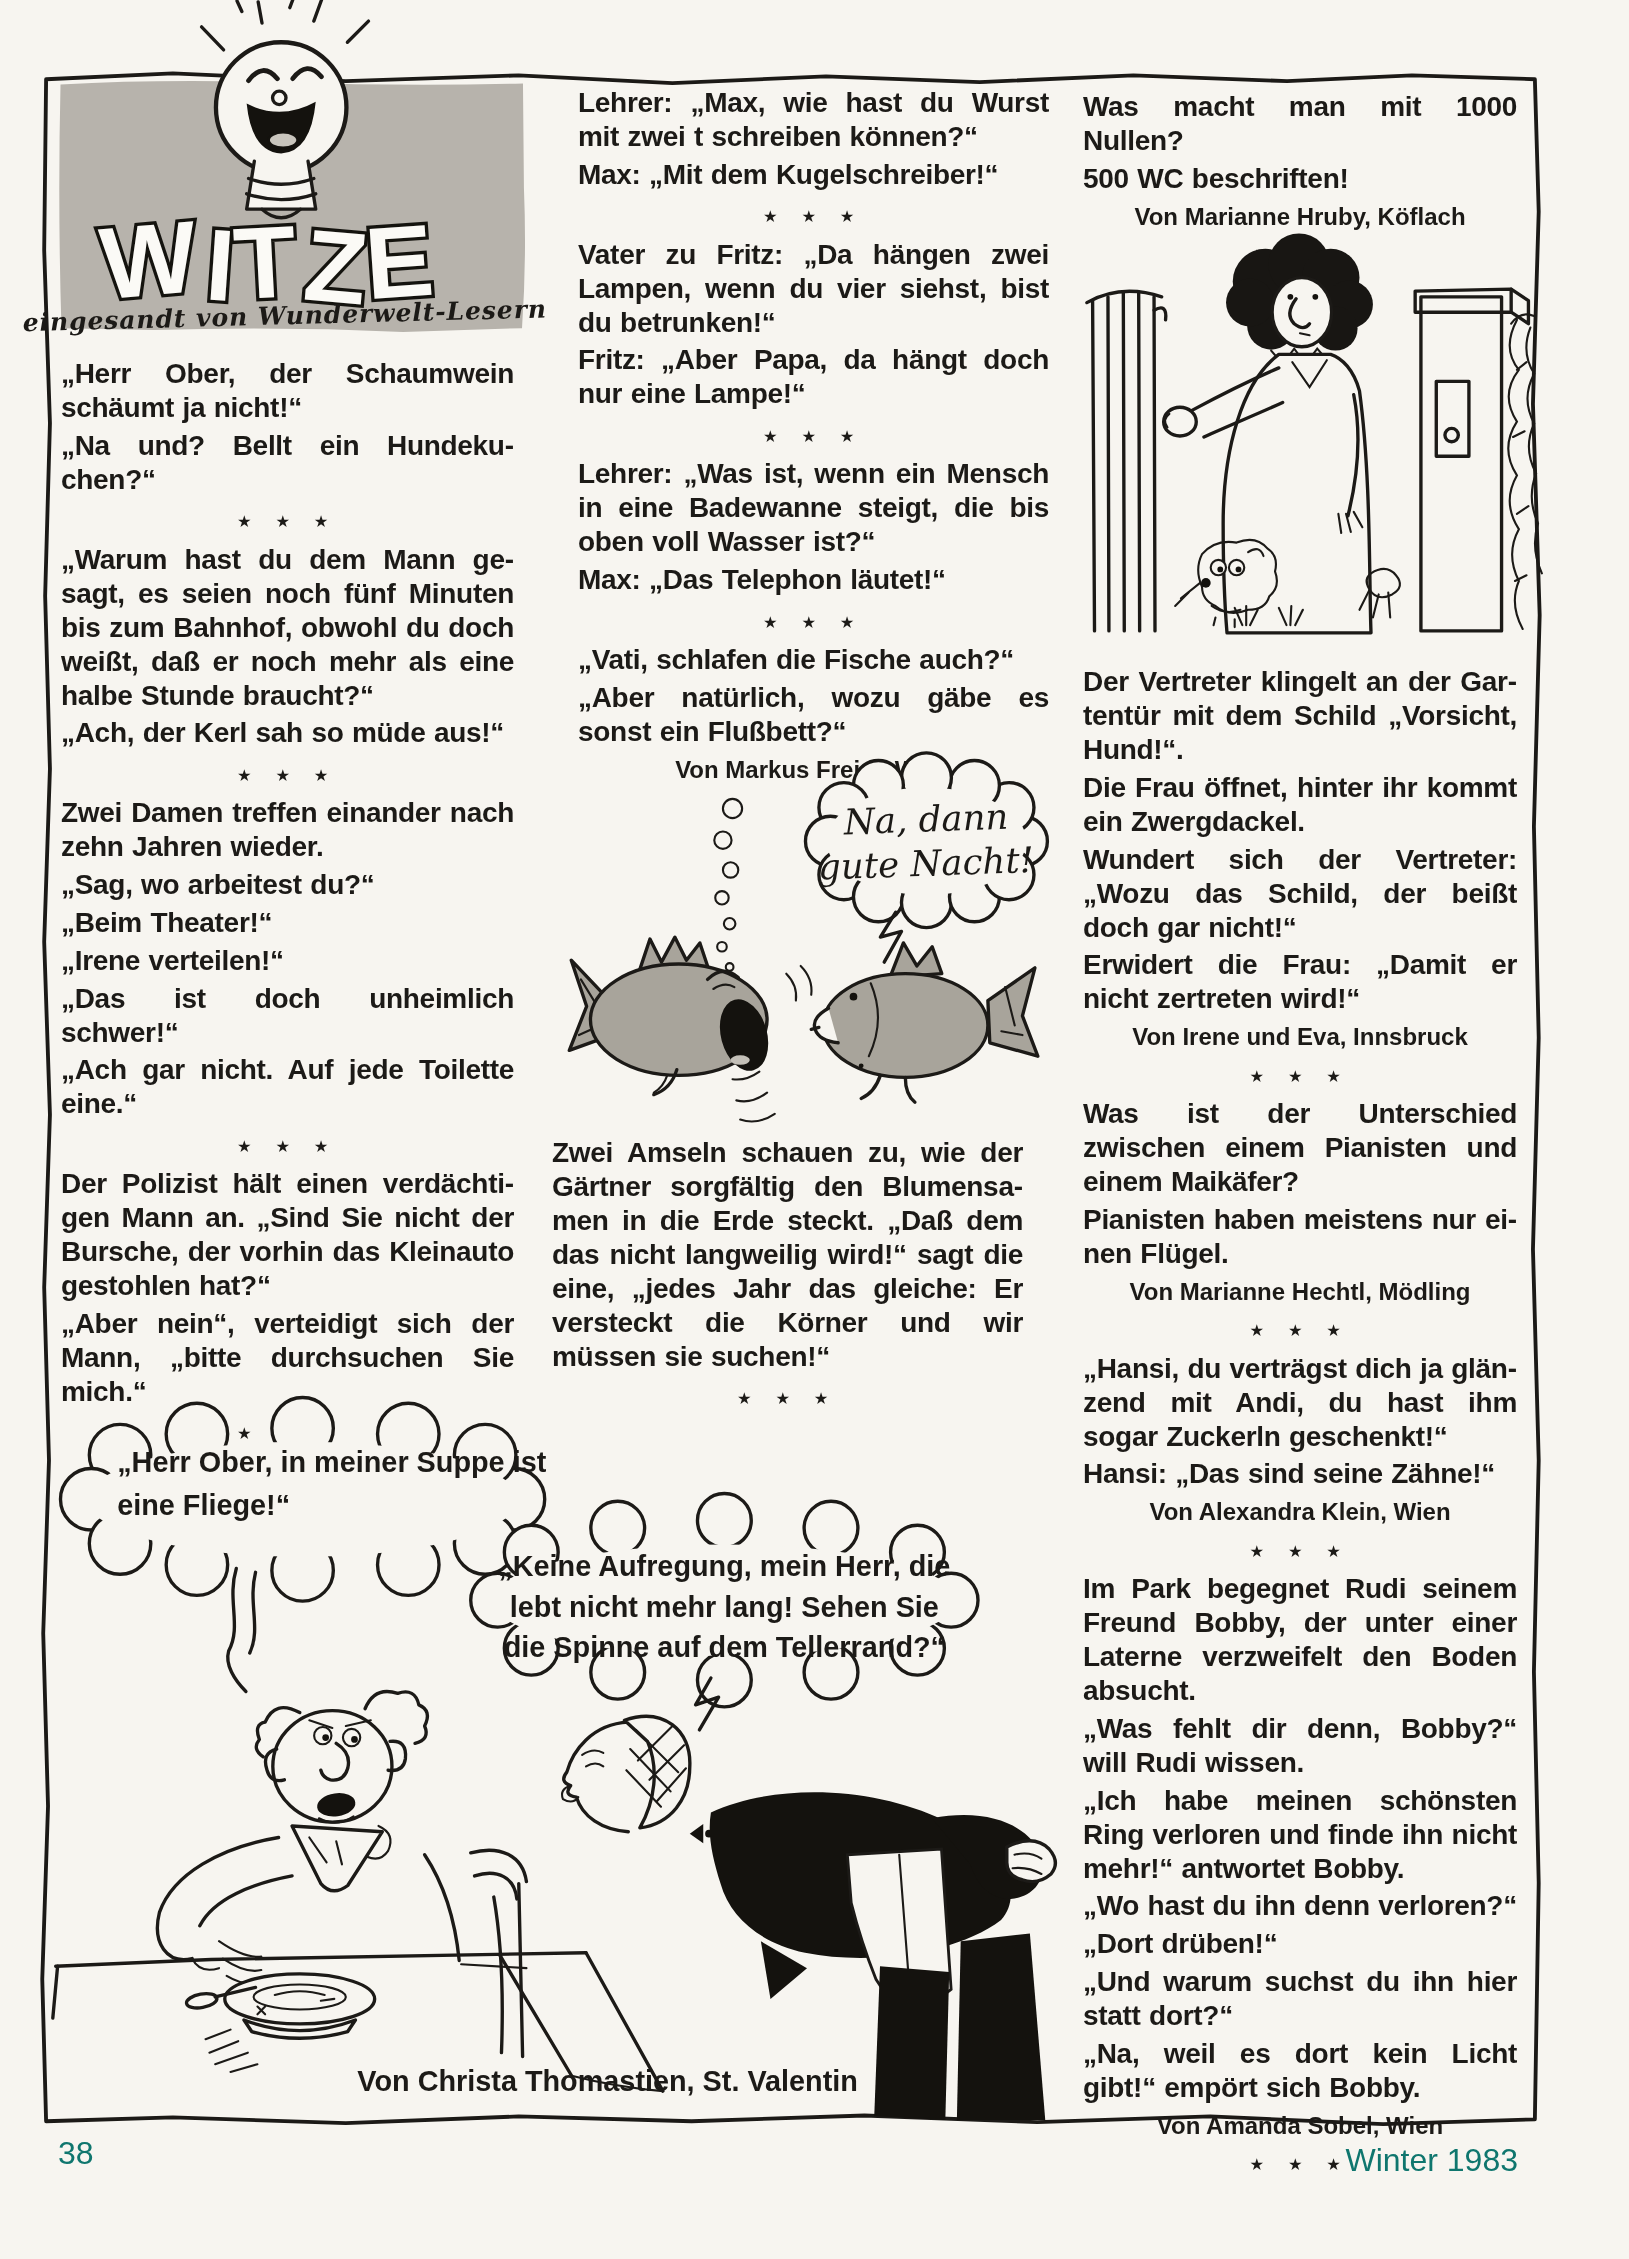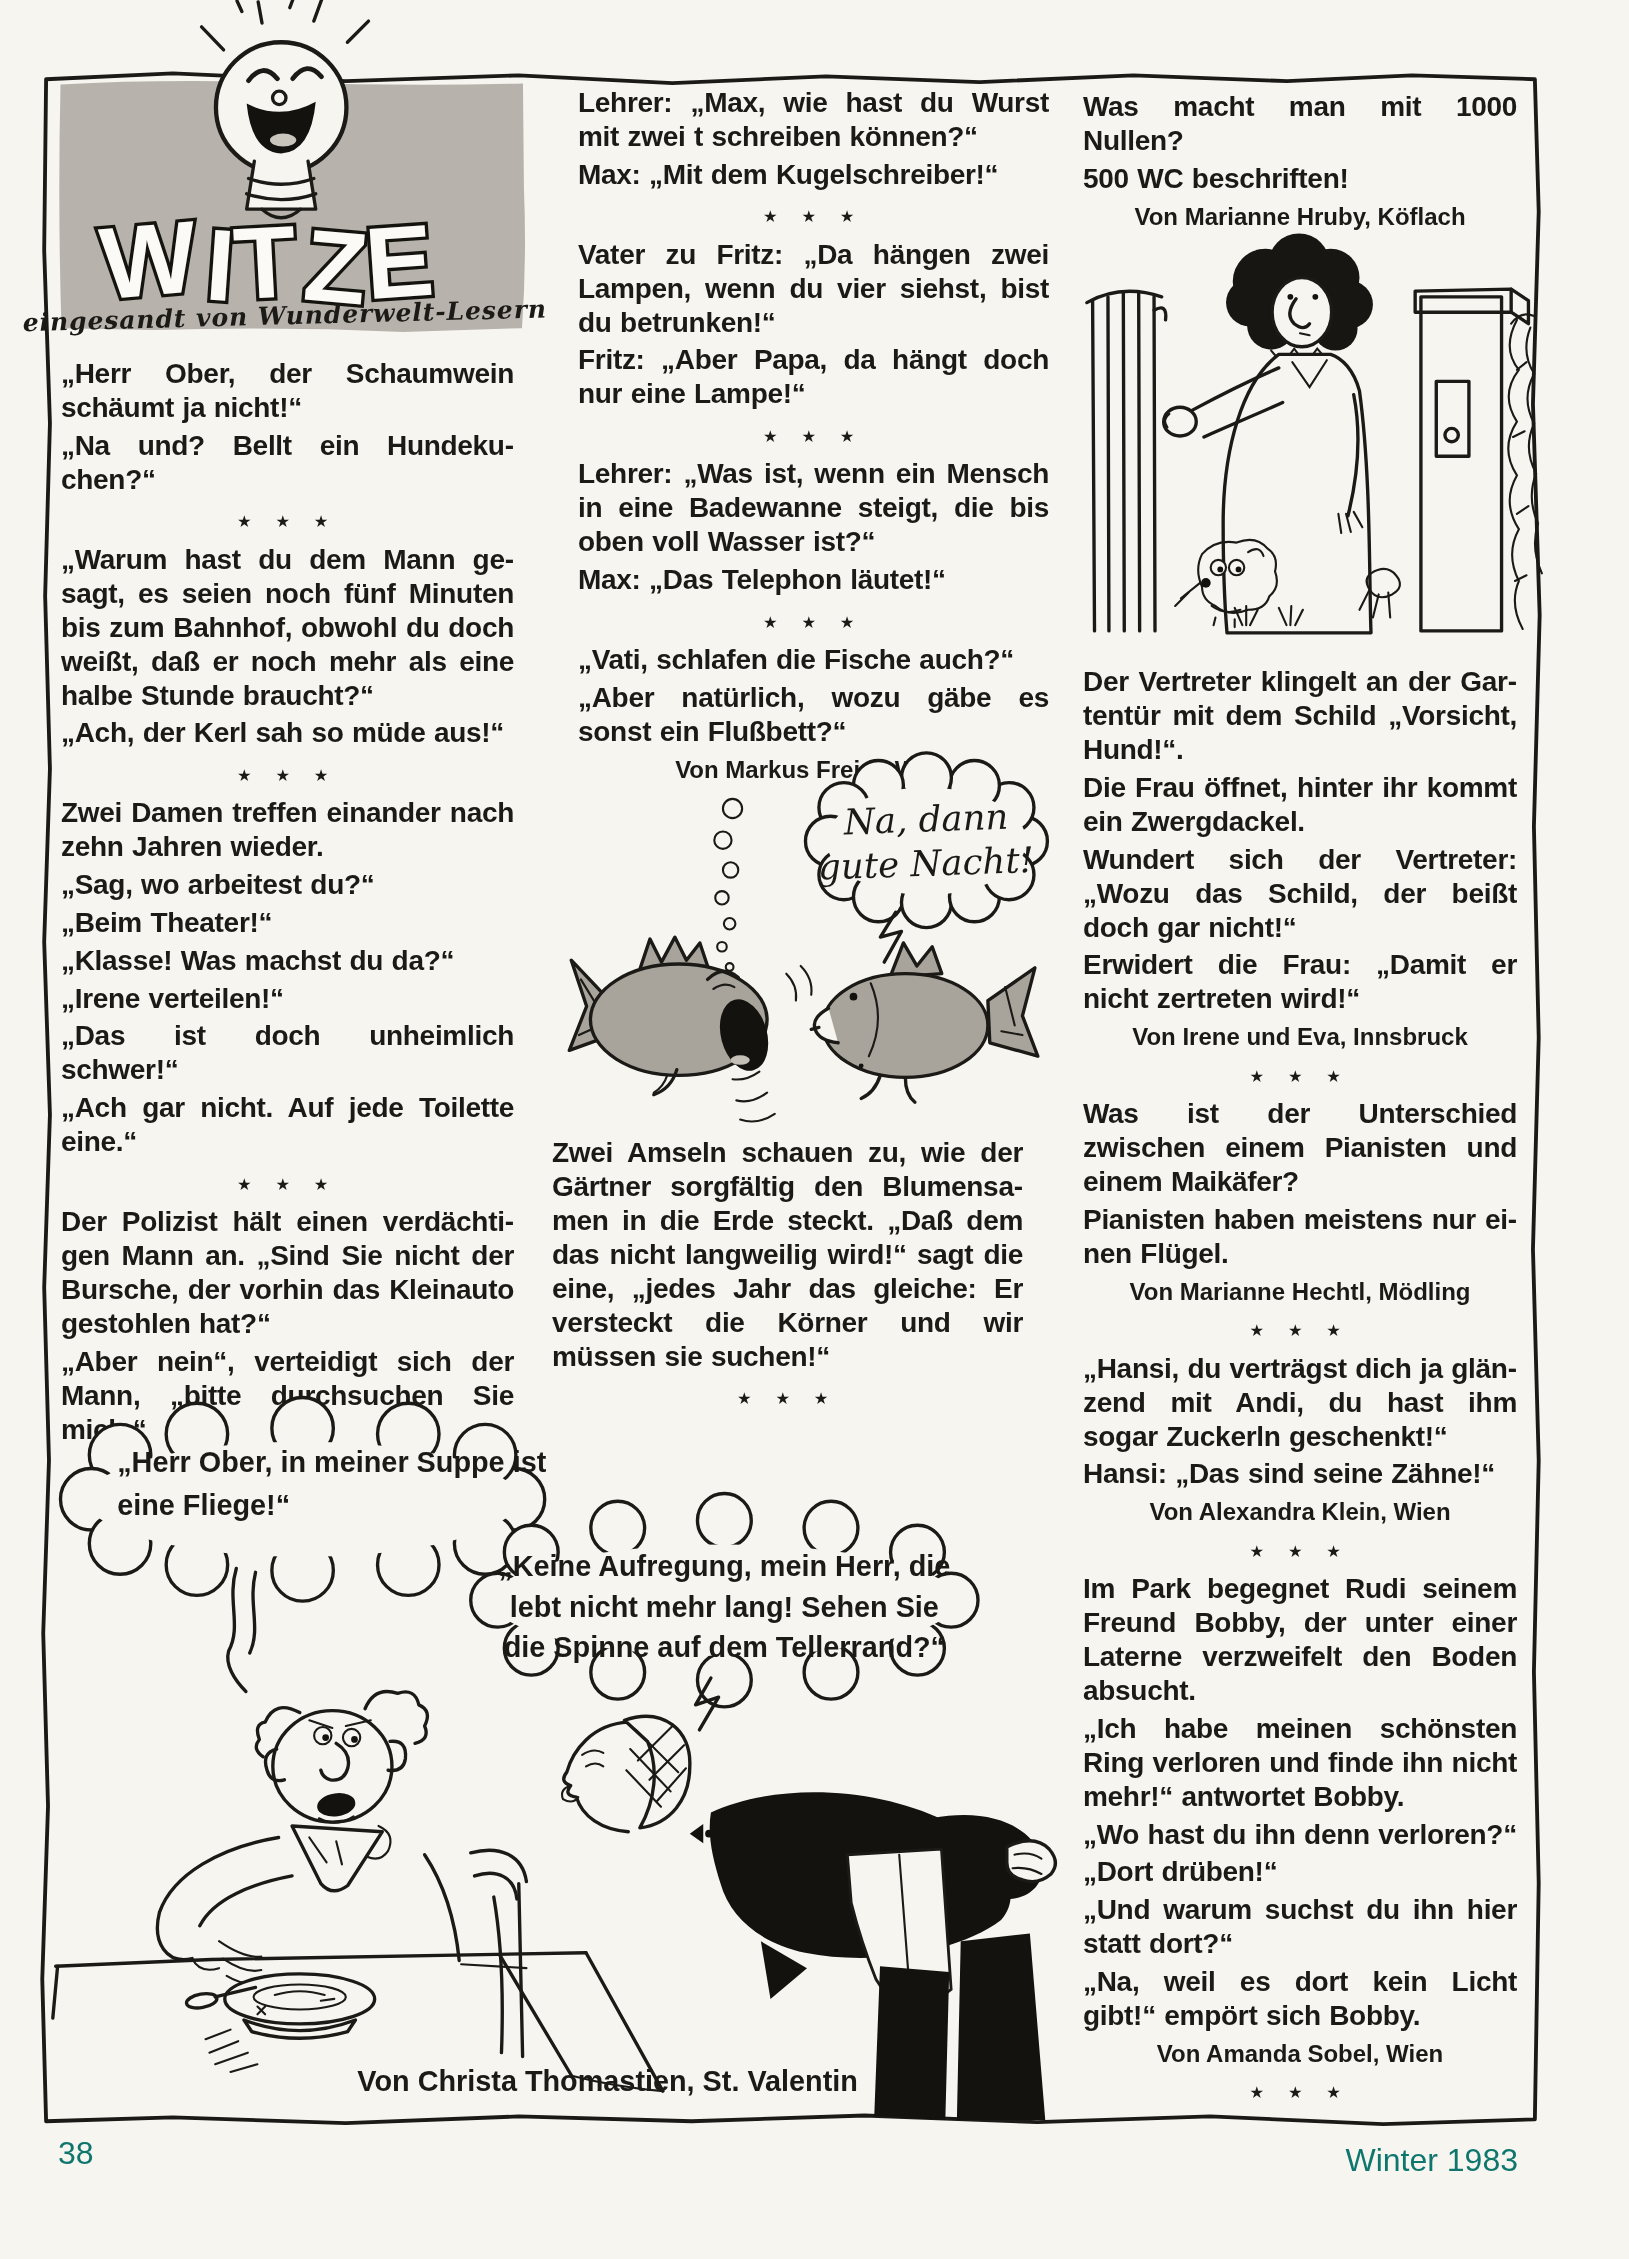--- a/index.html
+++ b/index.html
@@ -65,21 +65,20 @@
   <div class="col" style="left:61px;top:357px;width:453px;">
     <p class="para">„Herr Ober, der Schaumwein schäumt ja nicht!“</p>
     <p class="para">„Na und? Bellt ein Hundeku­chen?“</p>
     <div class="sep">★ ★ ★</div>
     <p class="para">„Warum hast du dem Mann ge­sagt, es seien noch fünf Minuten bis zum Bahnhof, obwohl du doch weißt, daß er noch mehr als eine halbe Stunde braucht?“</p>
     <p class="para">„Ach, der Kerl sah so müde aus!“</p>
     <div class="sep">★ ★ ★</div>
     <p class="para">Zwei Damen treffen einander nach zehn Jahren wieder.</p>
     <p class="para">„Sag, wo arbeitest du?“</p>
     <p class="para">„Beim Theater!“</p>
-    <p class="para">„Klasse! Was machst du da?“</p>
     <p class="para">„Irene verteilen!“</p>
     <p class="para">„Das ist doch unheimlich schwer!“</p>
     <p class="para">„Ach gar nicht. Auf jede Toilette eine.“</p>
     <div class="sep">★ ★ ★</div>
     <p class="para">Der Polizist hält einen verdächti­gen Mann an. „Sind Sie nicht der Bursche, der vorhin das Klein­auto gestohlen hat?“</p>
     <p class="para">„Aber nein“, verteidigt sich der Mann, „bitte durch­suchen Sie mich.“</p>
     <div class="sep">★ ★ ★</div>
   </div>
 
   <div class="col" style="left:578px;top:86px;width:471px;">
@@ -278,20 +277,21 @@
     <div class="sep">★ ★ ★</div>
     <p class="para">Was ist der Unterschied zwischen einem Pianisten und einem Mai­käfer?</p>
     <p class="para">Pianisten haben meistens nur ei­nen Flügel.</p>
     <p class="attr">Von Marianne Hechtl, Mödling</p>
     <div class="sep">★ ★ ★</div>
     <p class="para">„Hansi, du verträgst dich ja glän­zend mit Andi, du hast ihm sogar Zuckerln geschenkt!“</p>
     <p class="para">Hansi: „Das sind seine Zähne!“</p>
     <p class="attr">Von Alexandra Klein, Wien</p>
     <div class="sep">★ ★ ★</div>
     <p class="para">Im Park begegnet Rudi seinem Freund Bobby, der unter einer Laterne verzweifelt den Boden absucht.</p>
+    <p class="para">„Was fehlt dir denn, Bobby?“ will Rudi wissen.</p>
     <p class="para">„Ich habe meinen schönsten Ring verloren und finde ihn nicht mehr!“ antwortet Bobby.</p>
     <p class="para">„Wo hast du ihn denn verloren?“</p>
     <p class="para">„Dort drüben!“</p>
     <p class="para">„Und warum suchst du ihn hier statt dort?“</p>
     <p class="para">„Na, weil es dort kein Licht gibt!“ empört sich Bobby.</p>
     <p class="attr">Von Amanda Sobel, Wien</p>
     <div class="sep">★ ★ ★</div>
   </div>
 
   <svg class="abs" style="left:48px;top:1403px;width:1028px;height:721px" viewBox="0 0 1070 750">

